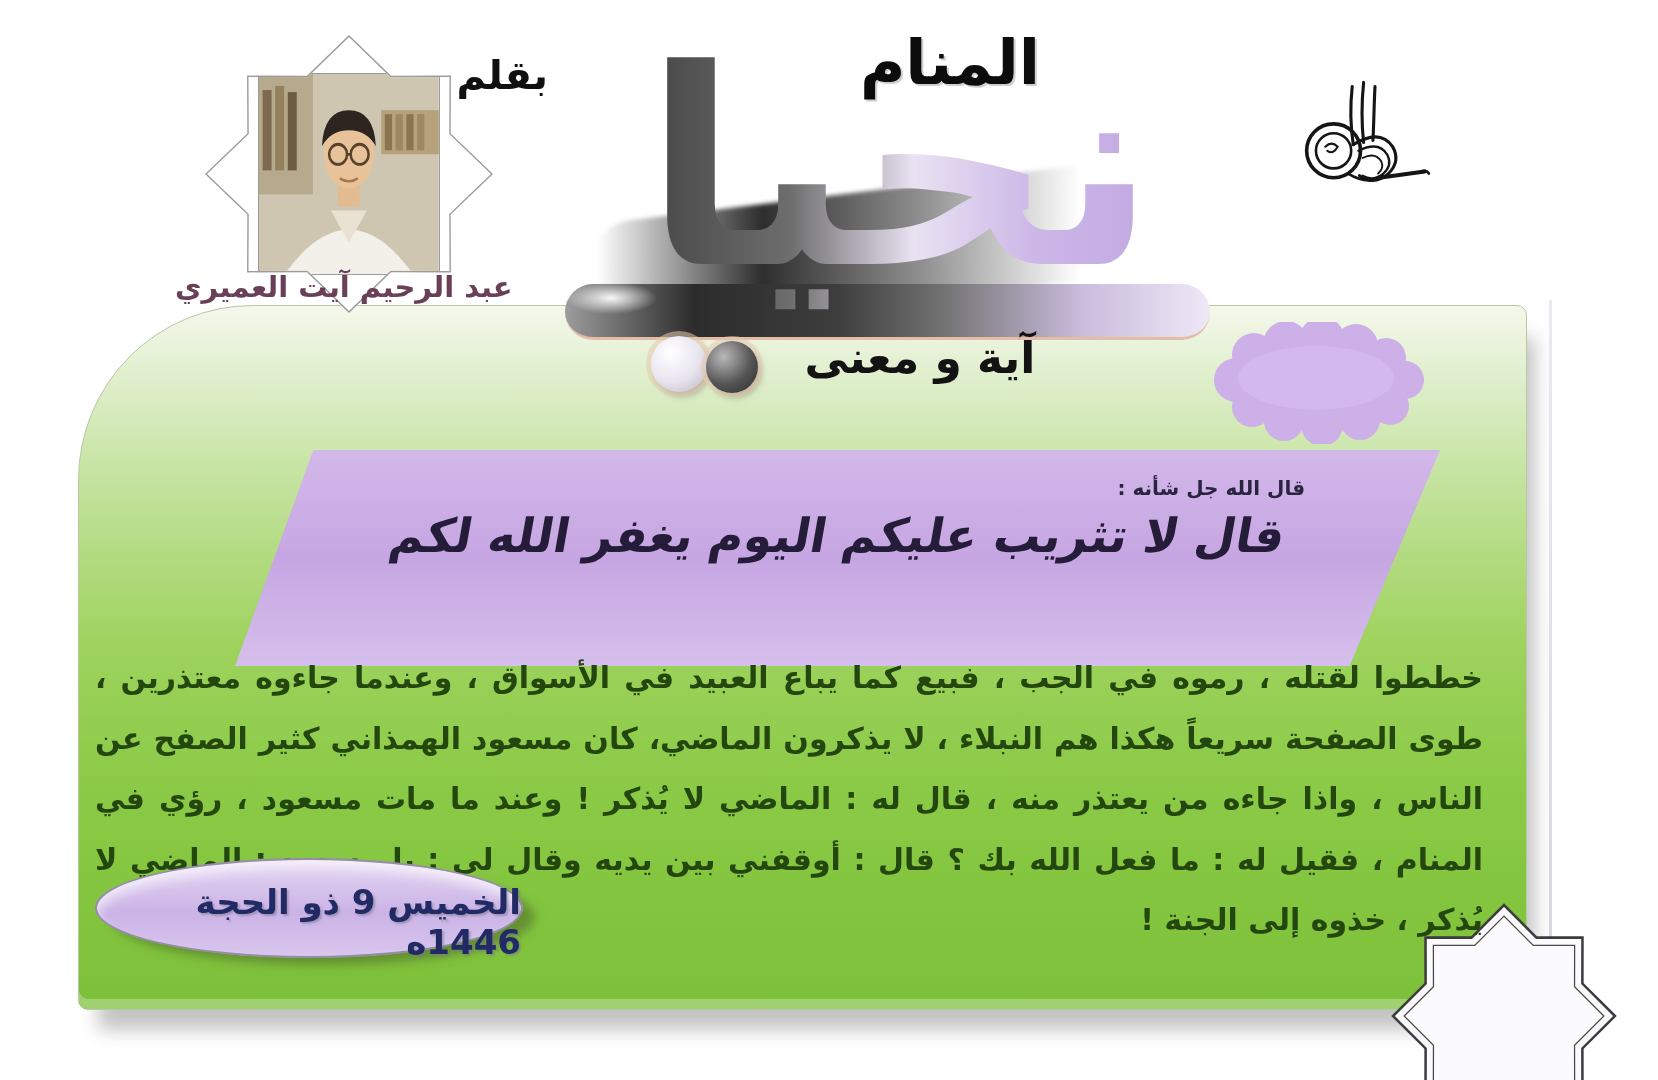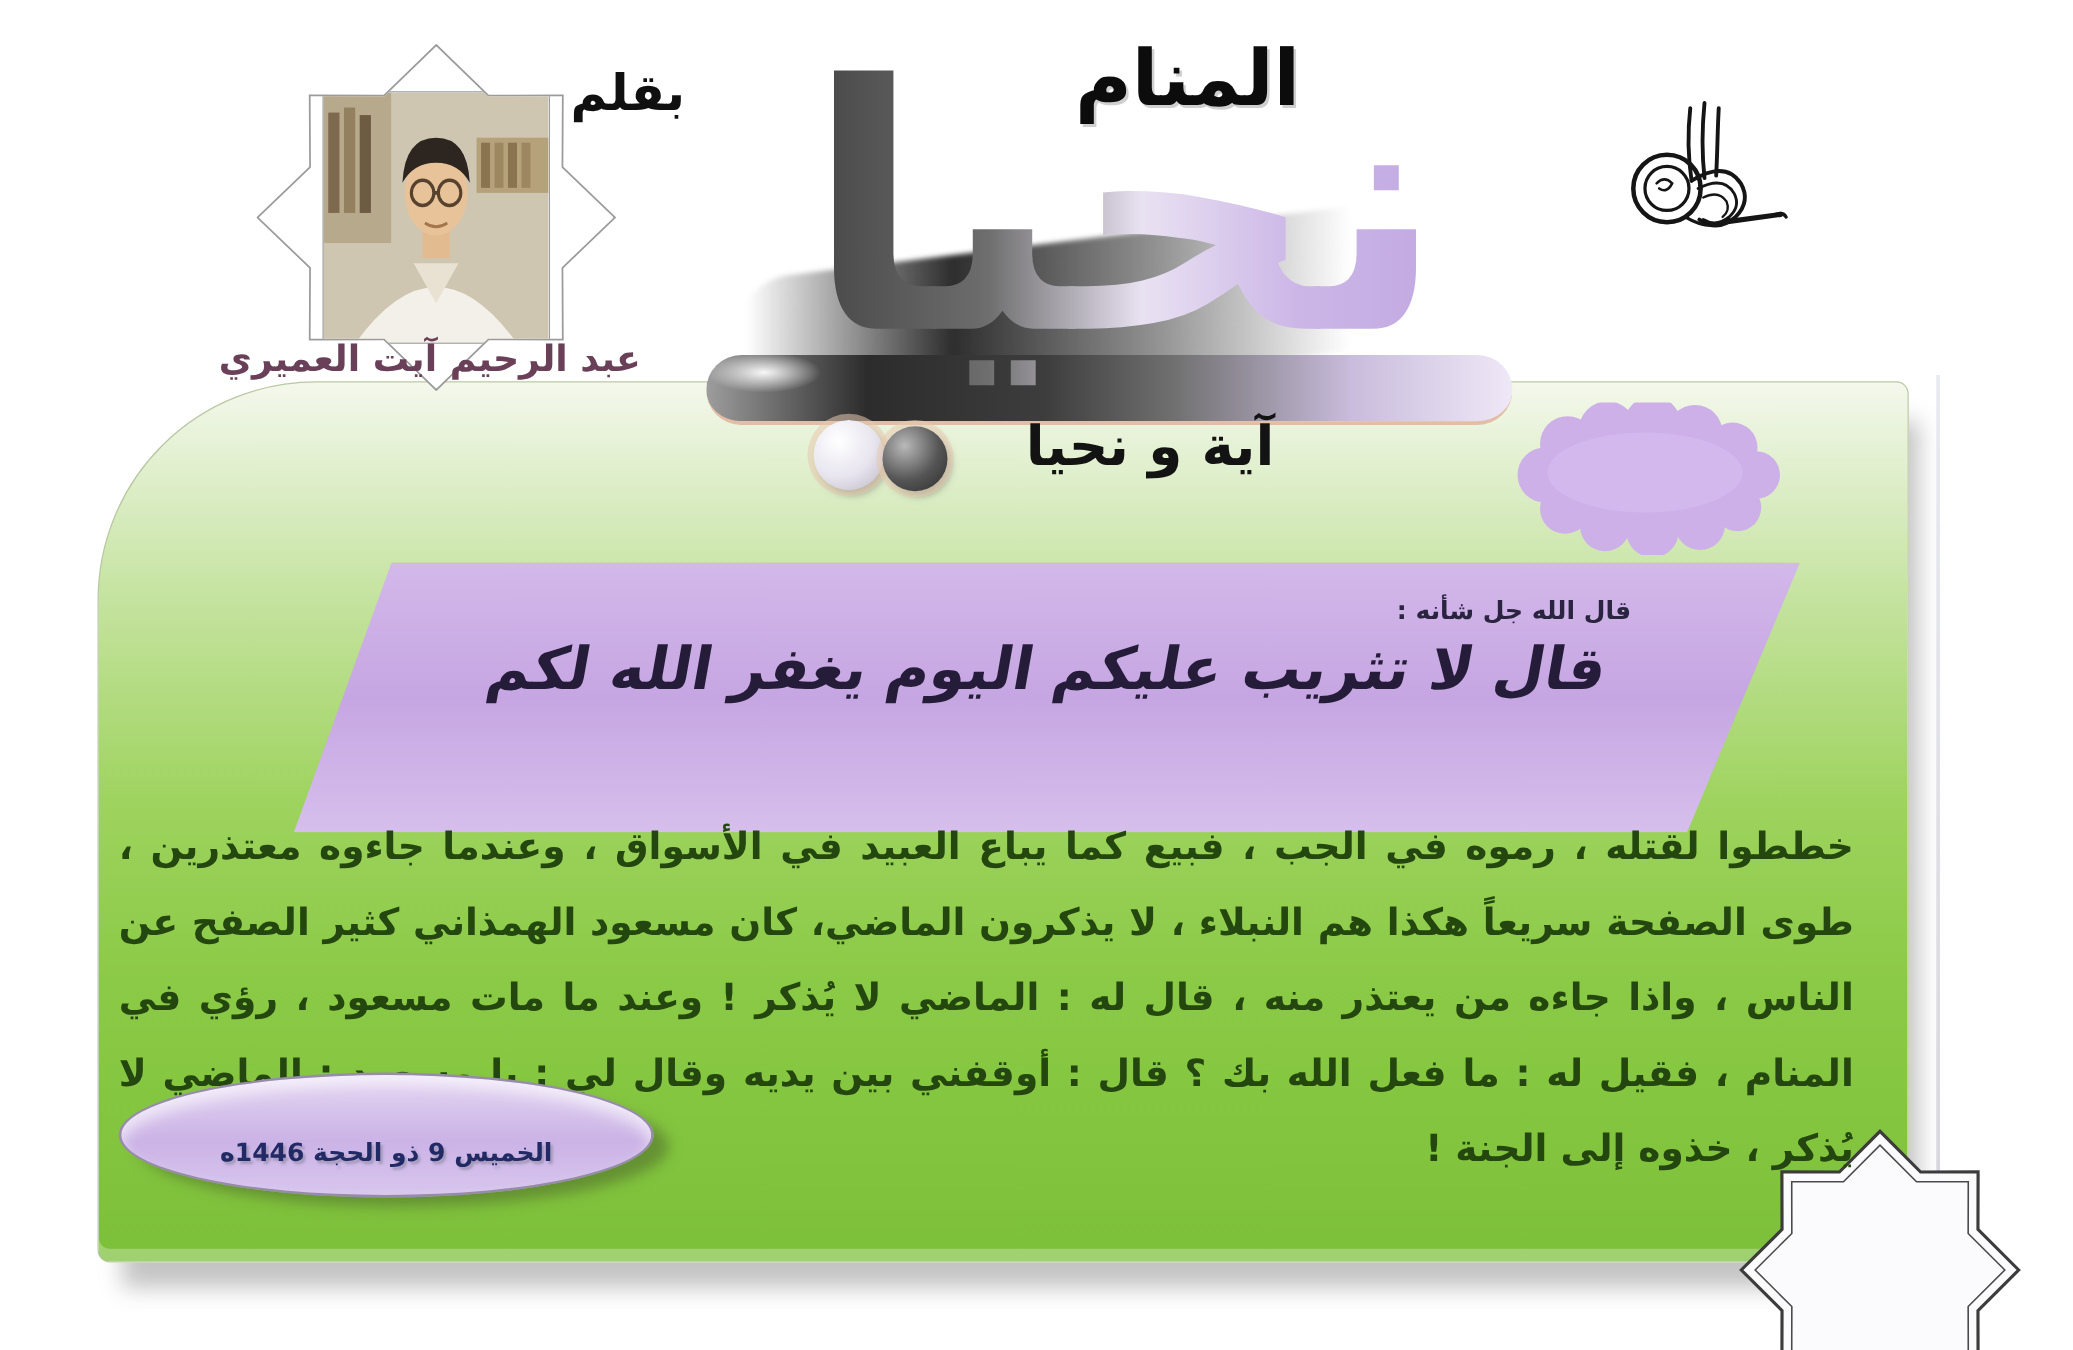--- a/index.html
+++ b/index.html
@@ -109,21 +109,21 @@
 
   
   .date-pill {
     position:absolute; left:95px; top:858px; width:428px; height:100px; z-index:3;
     border-radius:50%;
     background:linear-gradient(180deg,#e4d6f2 0%, #cbb3e6 55%, #d8c6ee 100%);
     border:2px solid #968ca9;
     box-shadow:14px 9px 10px -2px rgba(78,104,44,.55), inset 0 8px 12px rgba(255,255,255,.65);
     display:flex; align-items:center; justify-content:center;
   }
-  .date-text { direction:rtl; font-size:20px; font-weight:900; color:#222a66;
+  .date-text { direction:rtl; font-size:34px; font-weight:900; color:#222a66;
     text-shadow:2px 2px 2px rgba(120,120,140,.5);margin-top:28px; }
 
   
   .issue-star { position:absolute; left:1388px; top:900px; width:232px; height:232px; z-index:1; }
   .issue-number {
     position:absolute; left:1398px; top:952px; width:212px; z-index:2;
     text-align:center; font-family:"DejaVu Serif", serif; font-style:italic; font-weight:bold;
     font-size:92px; color:#b9a4dc; -webkit-text-stroke:1px #3f3f3f;
     text-shadow:-5px 5px 0 #4e4e4e, -8px 8px 7px rgba(0,0,0,.35);
   }
@@ -135,21 +135,21 @@
 
   <div class="green-panel"></div>
   <div class="edge-line"></div>
 
   <div class="swoosh"></div>
   <div class="title-main">نحيا</div>
   <div class="title-lead">المنام</div>
   <div class="byline">بقلم</div>
 
   <div class="sub-strip"></div>
-  <div class="series-subtitle">آية و نحيا</div>
+  <div class="series-subtitle">آية و معنى</div>
   <div class="dot dot-light"></div>
   <div class="dot dot-dark"></div>
 
   <div class="star-frame">
     <div class="star-frame-inner">
       <div class="photo-box">
         <svg viewBox="0 0 100 100" width="100%" height="100%" preserveAspectRatio="none">
           <rect x="0" y="0" width="100" height="100" fill="#cfc6b2"></rect>
           <rect x="0" y="0" width="30" height="60" fill="#b7a98c"></rect>
           <rect x="2" y="8" width="5" height="40" fill="#7d6a4e"></rect>

